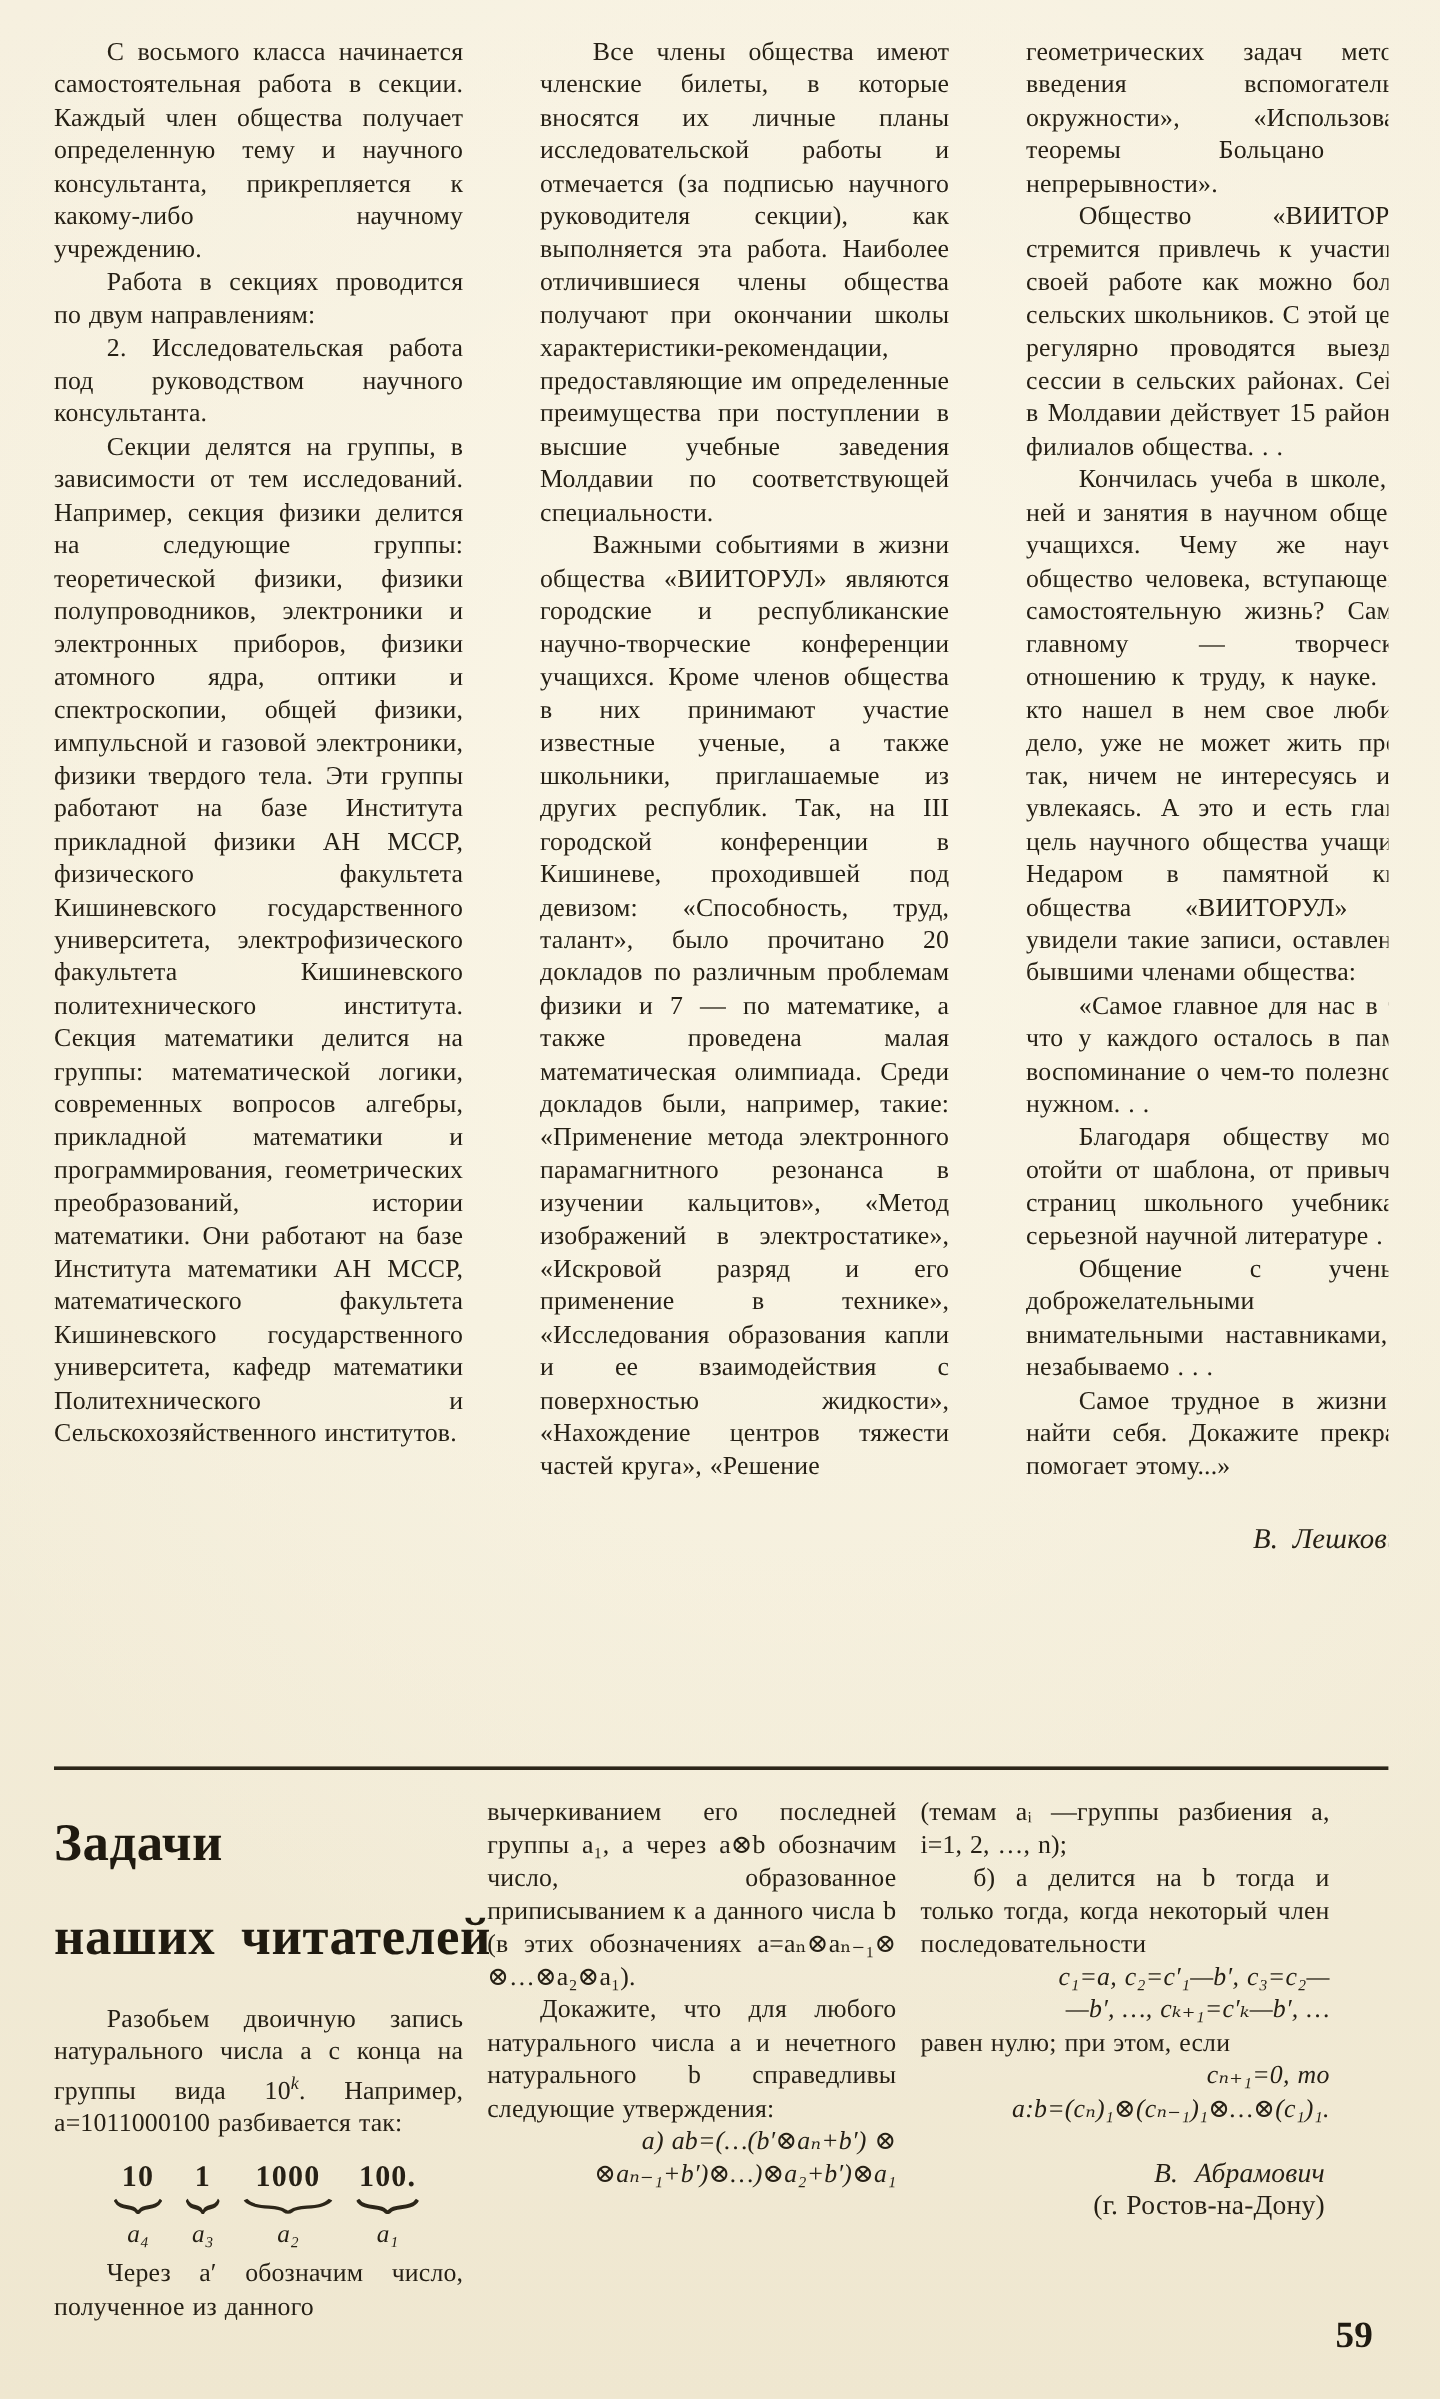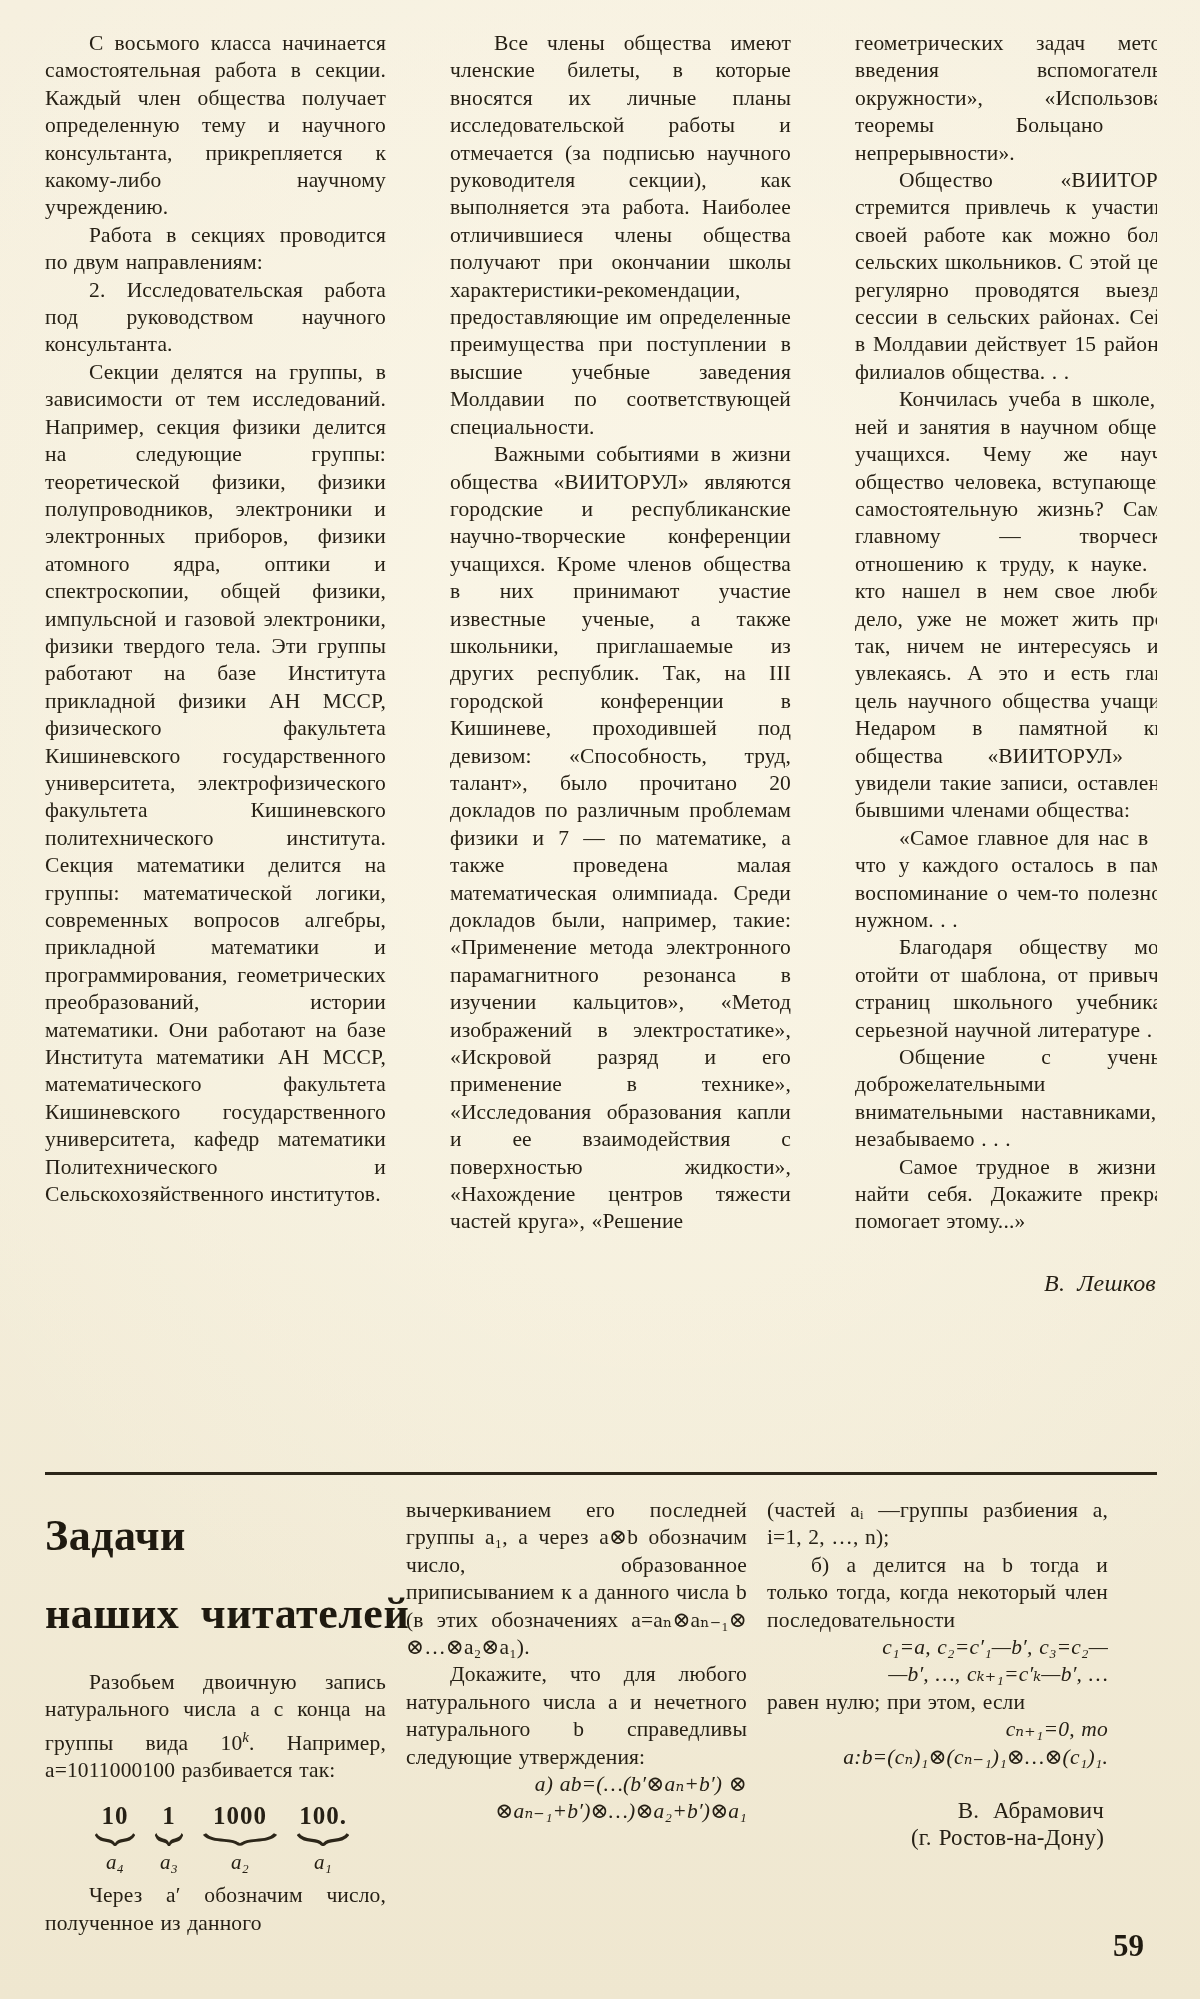--- a/index.html
+++ b/index.html
@@ -50,21 +50,21 @@
     display:flex;align-items:flex-start;gap:20px;
   }
   .group{display:inline-flex;flex-direction:column;align-items:center;}
   .digits{font-size:25px;font-weight:bold;line-height:30px;letter-spacing:1px;}
   .brace{display:block;margin-top:2px;color:#2c2619;}
   .glabel{font-style:italic;font-size:21px;margin-top:3px;}
   .formula{font-style:italic;text-align:right;letter-spacing:0.2px;}
   .sig-bottom{
     margin-top:26px;text-align:right;font-size:23px;padding-right:4px;
   }
-  .sig-bottom .name{word-spacing:8px;}
+  .sig-bottom .name{font-style:italic;word-spacing:8px;}
   .sig-bottom .city{font-style:normal;}
   .pageno{
     position:absolute;right:56px;top:1928px;
     font-weight:bold;font-size:31px;color:#1f1a10;
   }
 </style>
 </head>
 <body>
 
 <div class="page">
@@ -136,21 +136,21 @@
       <p class="p ind">Через a′ обозначим число, полученное из данного</p>
     </div>
 
     <div class="col">
       <p class="p">вычеркиванием его последней группы a₁, а через a⊗b обозначим число, образованное приписыванием к a данного числа b (в этих обозначениях a=aₙ⊗aₙ₋₁⊗ ⊗…⊗a₂⊗a₁).</p>
       <p class="p ind">Докажите, что для любого натурального числа a и нечетного натурального b справедливы следующие утверждения:</p>
       <p class="p formula ind">а) ab=(…(b′⊗aₙ+b′) ⊗ ⊗aₙ₋₁+b′)⊗…)⊗a₂+b′)⊗a₁</p>
     </div>
 
     <div class="col">
-      <p class="p">(частей aᵢ —группы разбиения a, i=1, 2, …, n);</p>
+      <p class="p">(темам aᵢ —группы разбиения a, i=1, 2, …, n);</p>
       <p class="p ind">б) a делится на b тогда и только тогда, когда некоторый член последовательности</p>
       <p class="p formula">c₁=a, c₂=c′₁—b′,   c₃=c₂—</p>
       <p class="p formula">—b′, …, cₖ₊₁=c′ₖ—b′, …</p>
       <p class="p">равен нулю; при этом, если</p>
       <p class="p formula">cₙ₊₁=0,  то</p>
       <p class="p formula">a:b=(cₙ)₁⊗(cₙ₋₁)₁⊗…⊗(c₁)₁.</p>
       <div class="sig-bottom">
         <div class="name">В. Абрамович</div>
         <div class="city">(г. Ростов-на-Дону)</div>
       </div>

